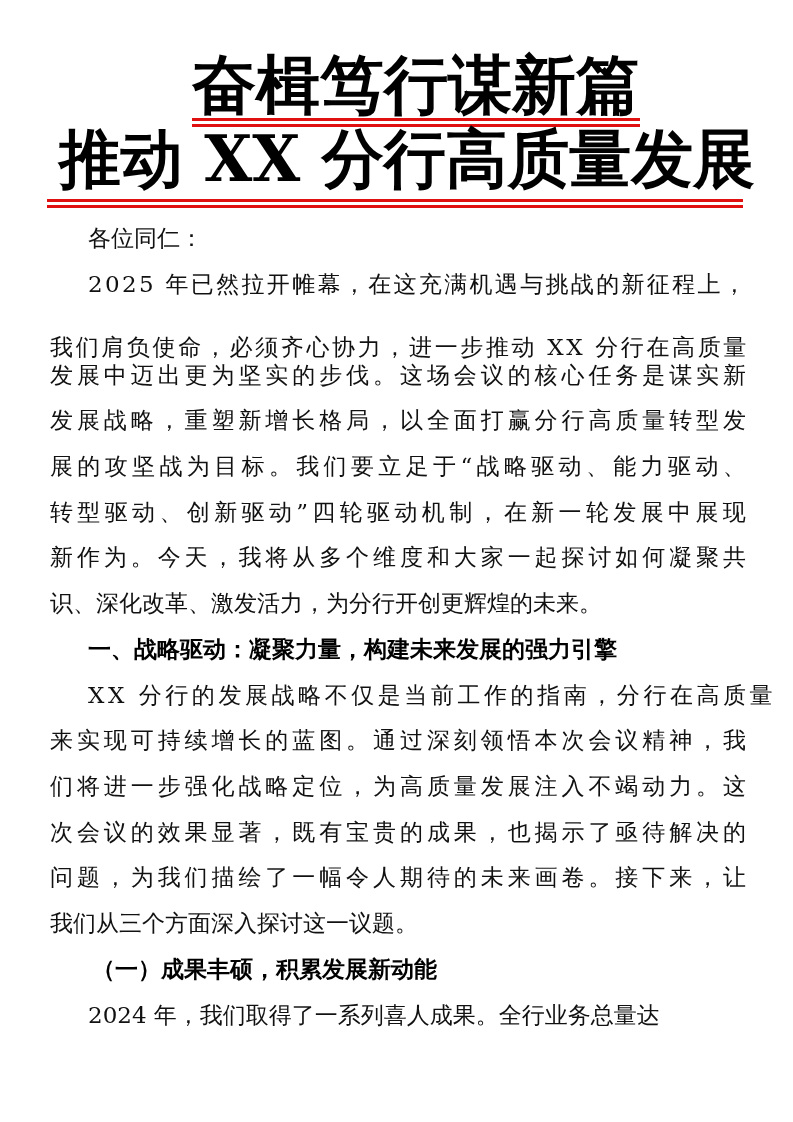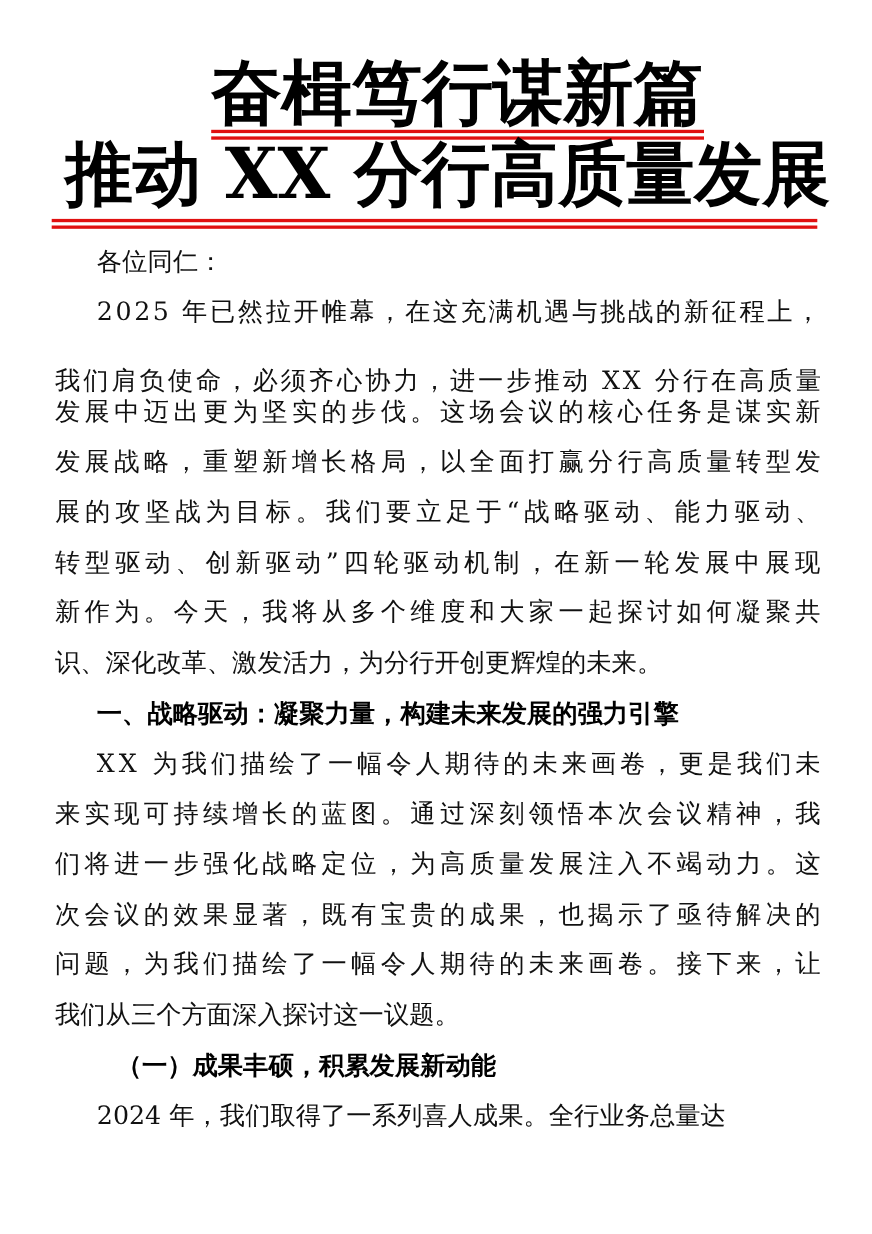--- a/index.html
+++ b/index.html
@@ -59,22 +59,22 @@
       <div class="line" style="top: 218px; left: 38px;">各位同仁：</div>
       <div class="line" style="top: 264px; left: 38px; letter-spacing: 2.33333px;">2025 年已然拉开帷幕，在这充满机遇与挑战的新征程上，</div>
       <div class="line" style="top: 309px; left: 0px; letter-spacing: 2.64286px; margin-top: 18px;">我们肩负使命，必须齐心协力，进一步推动 XX 分行在高质量</div>
       <div class="line" style="top: 400px; left: 0px; letter-spacing: 3.92px;">发展战略，重塑新增长格局，以全面打赢分行高质量转型发</div>
       <div class="line" style="top: 355px; left: 0px; letter-spacing: 3.92px;">发展中迈出更为坚实的步伐。这场会议的核心任务是谋实新</div>
       <div class="line" style="top: 446px; left: 0px; letter-spacing: 4.36px;">展的攻坚战为目标。我们要立足于“战略驱动、能力驱动、</div>
       <div class="line" style="top: 492px; left: 0px; letter-spacing: 4.36px;">转型驱动、创新驱动”四轮驱动机制，在新一轮发展中展现</div>
       <div class="line" style="top: 537px; left: 0px; letter-spacing: 3.92px;">新作为。今天，我将从多个维度和大家一起探讨如何凝聚共</div>
       <div class="line" style="top: 583px; left: 0px;">识、深化改革、激发活力，为分行开创更辉煌的未来。</div>
       <div class="line heading" style="top: 629px; left: 38px;">一、战略驱动：凝聚力量，构建未来发展的强力引擎</div>
-      <div class="line" style="top: 675px; left: 38px; letter-spacing: 3.56px;">XX 为我们描绘了一幅令人期待的未来画卷，更是我们未</div>
+      <div class="line" style="top: 675px; left: 38px; letter-spacing: 3.56px;">XX 分行的发展战略不仅是当前工作的指南，分行在高质量</div>
       <div class="line" style="top: 720px; left: 0px; letter-spacing: 3.92px;">来实现可持续增长的蓝图。通过深刻领悟本次会议精神，我</div>
       <div class="line" style="top: 766px; left: 0px; letter-spacing: 3.92px;">们将进一步强化战略定位，为高质量发展注入不竭动力。这</div>
       <div class="line" style="top: 812px; left: 0px; letter-spacing: 3.92px;">次会议的效果显著，既有宝贵的成果，也揭示了亟待解决的</div>
       <div class="line" style="top: 857px; left: 0px; letter-spacing: 3.92px;">问题，为我们描绘了一幅令人期待的未来画卷。接下来，让</div>
       <div class="line" style="top: 903px; left: 0px;">我们从三个方面深入探讨这一议题。</div>
-      <div class="line heading" style="top: 949px; left: 42px; margin-left: 14px;">（一）成果丰硕，积累发展新动能</div>
+      <div class="line heading" style="top: 949px; left: 42px;">（一）成果丰硕，积累发展新动能</div>
       <div class="line" style="top: 995px; left: 38px;">2024 年，我们取得了一系列喜人成果。全行业务总量达</div>
     </div>
 </div>
 
 </body></html>

